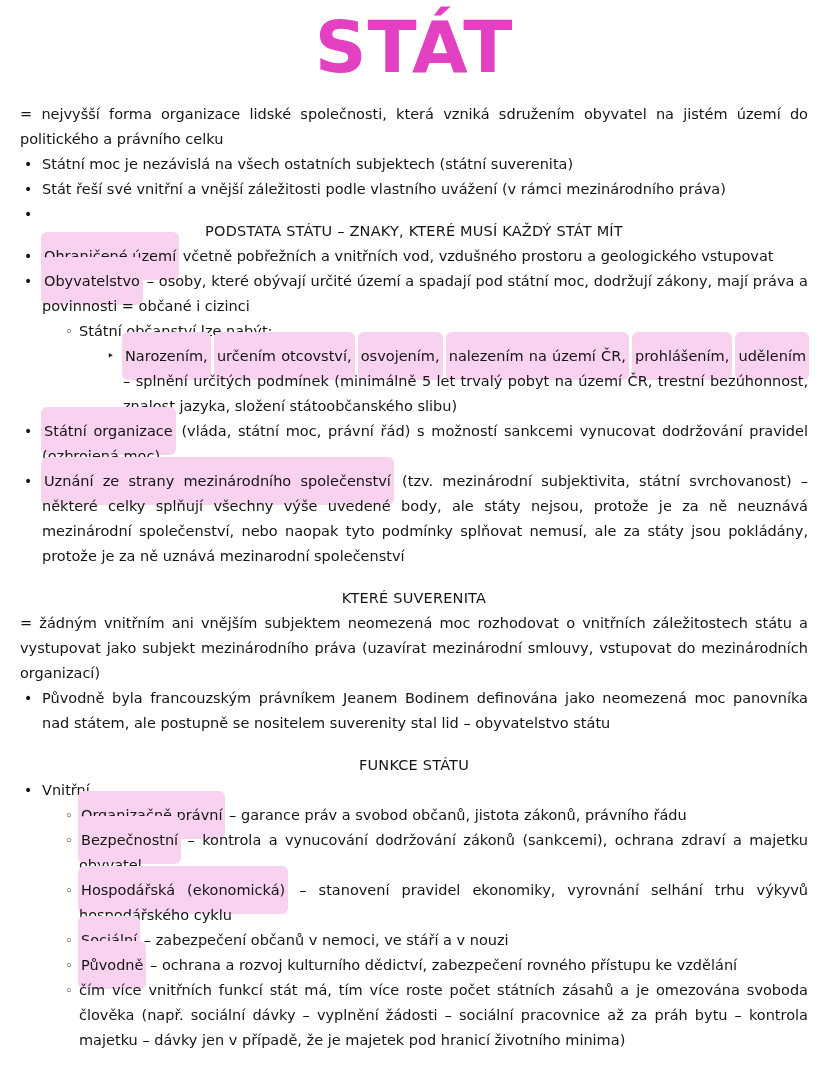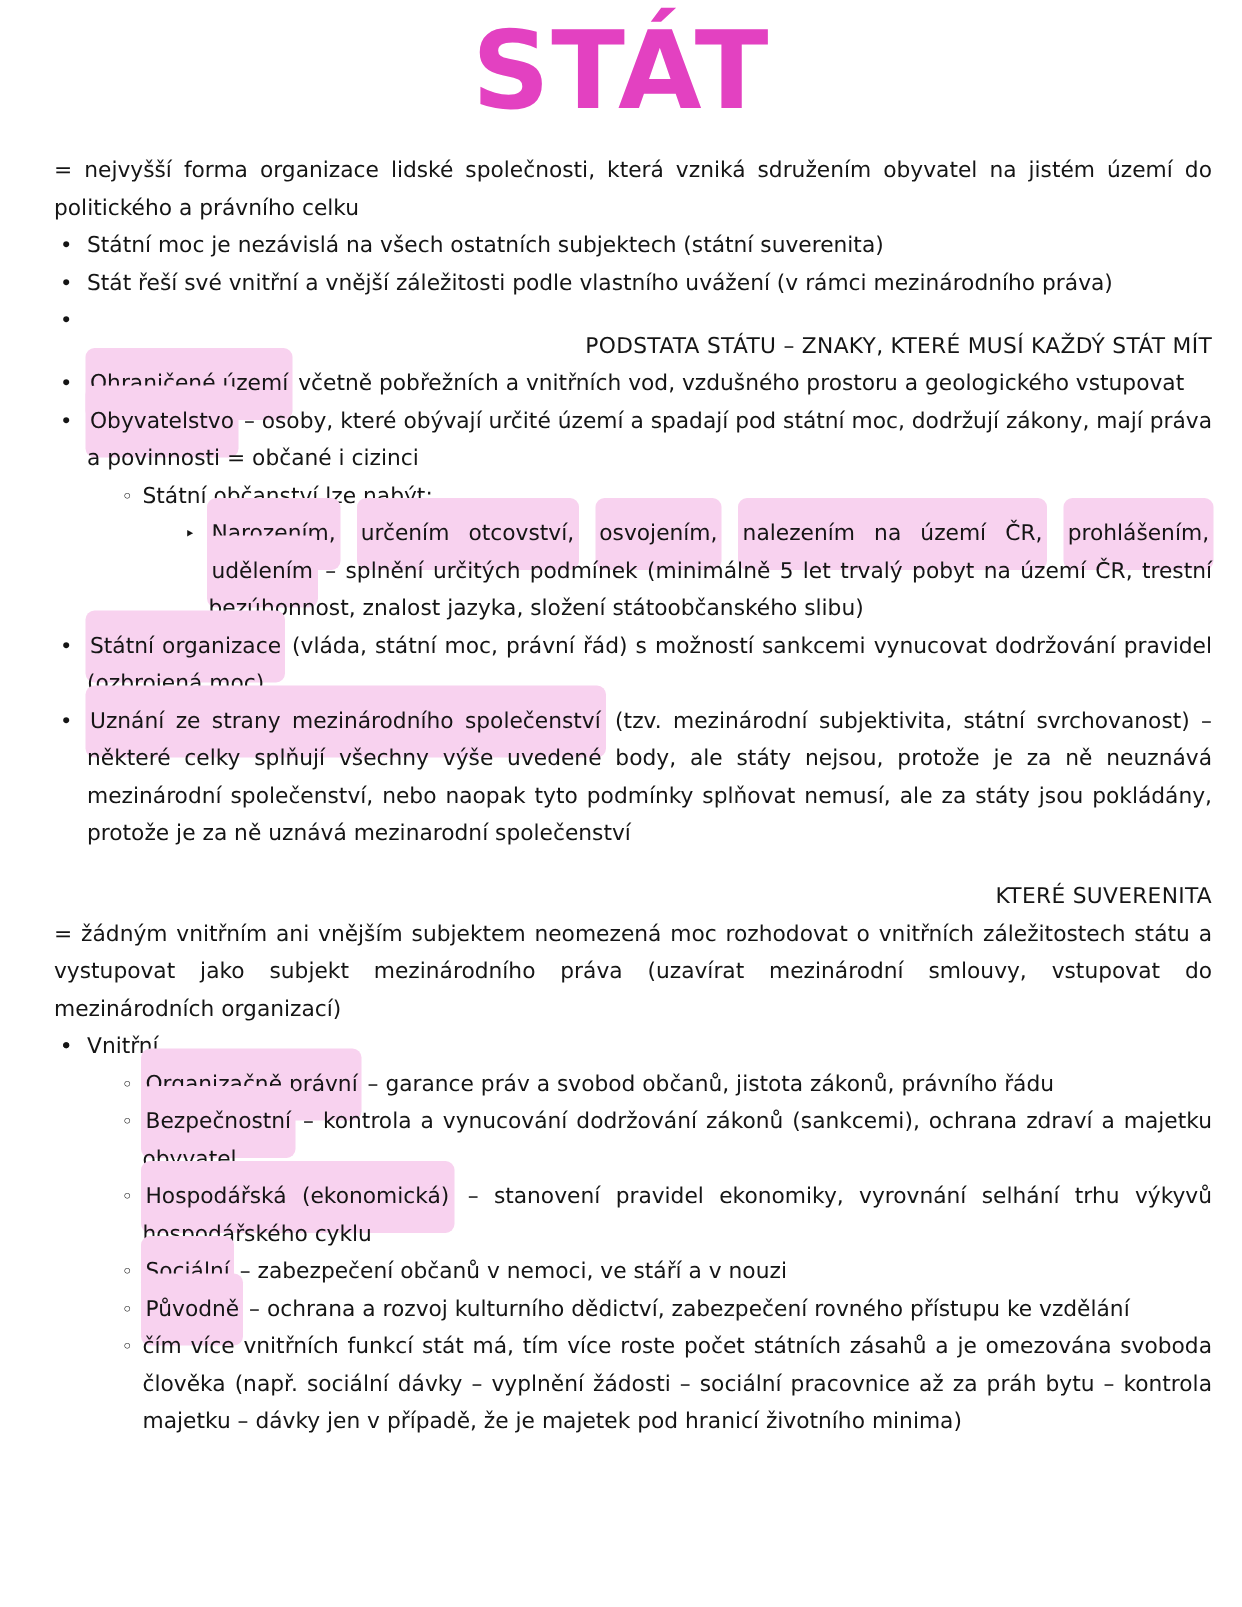--- a/index.html
+++ b/index.html
@@ -23,25 +23,24 @@
     margin: 2px 0 16px 0;
   }
   .doc {
     font-size: 14.5px;
     line-height: 25px;
     color: #151515;
   }
   .block {
     position: relative;
     text-align: justify;
-    margin-left: 16px;
   }
   .heading {
     margin-top: 17px;
-    text-align: right;
+    text-align: center;
     letter-spacing: 0.2px;
   }
   .paragraph { padding-left: 0; }
   .bullet  { padding-left: 22px; }
   .circle  { padding-left: 59px; }
   .tri     { padding-left: 103px; }
   .marker {
     position: absolute;
     left: 4px;
     top: 0;
@@ -68,21 +67,22 @@
       <div class="block bullet"><span class="marker">•</span></div>
       <div class="block heading"><span>PODSTATA STÁTU – ZNAKY, KTERÉ MUSÍ KAŽDÝ STÁT MÍT</span></div>
       <div class="block bullet"><span class="marker">•</span><span class="hl">Ohraničené území</span><span> včetně pobřežních a vnitřních vod, vzdušného prostoru a geologického vstupovat</span></div>
       <div class="block bullet"><span class="marker">•</span><span class="hl">Obyvatelstvo</span><span> – osoby, které obývají určité území a spadají pod státní moc, dodržují zákony, mají práva a povinnosti = občané i cizinci</span></div>
       <div class="block circle"><span class="marker">◦</span><span>Státní občanství lze nabýt:</span></div>
       <div class="block tri"><span class="marker">‣</span><span class="hl">Narozením,</span><span> </span><span class="hl">určením otcovství,</span><span> </span><span class="hl">osvojením,</span><span> </span><span class="hl">nalezením na území ČR,</span><span> </span><span class="hl">prohlášením,</span><span> </span><span class="hl">udělením</span><span> – splnění určitých podmínek (minimálně 5 let trvalý pobyt na území ČR, trestní bezúhonnost, znalost jazyka, složení státoobčanského slibu)</span></div>
       <div class="block bullet"><span class="marker">•</span><span class="hl">Státní organizace</span><span> (vláda, státní moc, právní řád) s možností sankcemi vynucovat dodržování pravidel (ozbrojená moc)</span></div>
       <div class="block bullet"><span class="marker">•</span><span class="hl">Uznání ze strany mezinárodního společenství</span><span> (tzv. mezinárodní subjektivita, státní svrchovanost) – některé celky splňují všechny výše uvedené body, ale státy nejsou, protože je za ně neuznává mezinárodní společenství, nebo naopak tyto podmínky splňovat nemusí, ale za státy jsou pokládány, protože je za ně uznává mezinarodní společenství</span></div>
       <div class="block heading"><span>KTERÉ SUVERENITA</span></div>
       <div class="block paragraph"><span>= žádným vnitřním ani vnějším subjektem neomezená moc rozhodovat o vnitřních záležitostech státu a vystupovat jako subjekt mezinárodního práva (uzavírat mezinárodní smlouvy, vstupovat do mezinárodních organizací)</span></div>
-      <div class="block bullet"><span class="marker">•</span></div>
+      <div class="block bullet"><span class="marker">•</span><span>Původně byla francouzským právníkem Jeanem Bodinem definována jako neomezená moc panovníka nad státem, ale postupně se nositelem suverenity stal lid – obyvatelstvo státu</span></div>
+      <div class="block heading"><span>FUNKCE STÁTU</span></div>
       <div class="block bullet"><span class="marker">•</span><span>Vnitřní</span></div>
       <div class="block circle"><span class="marker">◦</span><span class="hl">Organizačně právní</span><span> – garance práv a svobod občanů, jistota zákonů, právního řádu</span></div>
       <div class="block circle"><span class="marker">◦</span><span class="hl">Bezpečnostní</span><span> – kontrola a vynucování dodržování zákonů (sankcemi), ochrana zdraví a majetku obyvatel</span></div>
       <div class="block circle"><span class="marker">◦</span><span class="hl">Hospodářská (ekonomická)</span><span> – stanovení pravidel ekonomiky, vyrovnání selhání trhu výkyvů hospodářského cyklu</span></div>
       <div class="block circle"><span class="marker">◦</span><span class="hl">Sociální</span><span> – zabezpečení občanů v nemoci, ve stáří a v nouzi</span></div>
       <div class="block circle"><span class="marker">◦</span><span class="hl">Původně</span><span> – ochrana a rozvoj kulturního dědictví, zabezpečení rovného přístupu ke vzdělání</span></div>
       <div class="block circle"><span class="marker">◦</span><span>čím více vnitřních funkcí stát má, tím více roste počet státních zásahů a je omezována svoboda člověka (např. sociální dávky – vyplnění žádosti – sociální pracovnice až za práh bytu – kontrola majetku – dávky jen v případě, že je majetek pod hranicí životního minima)</span></div>
     </div>
 </div>
 

